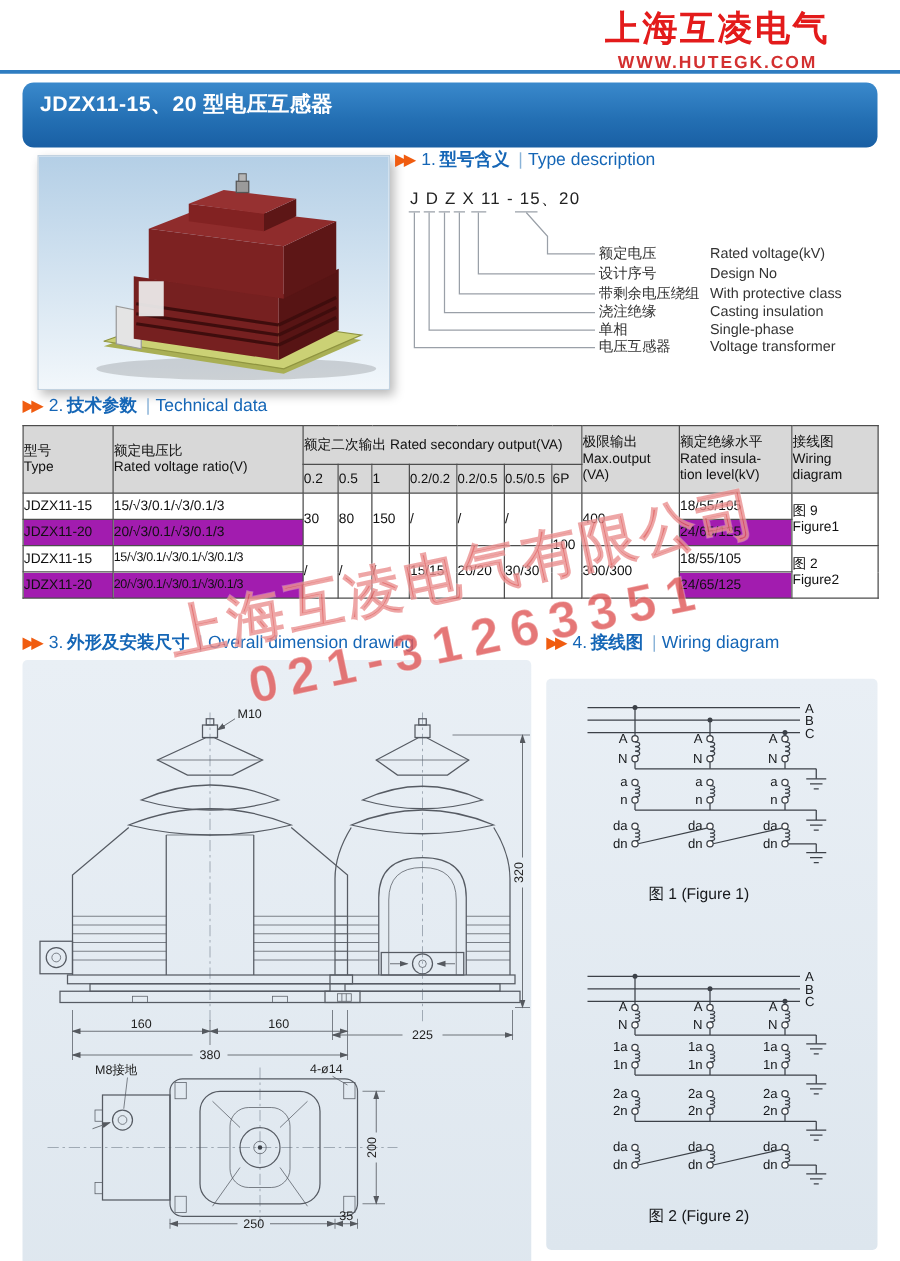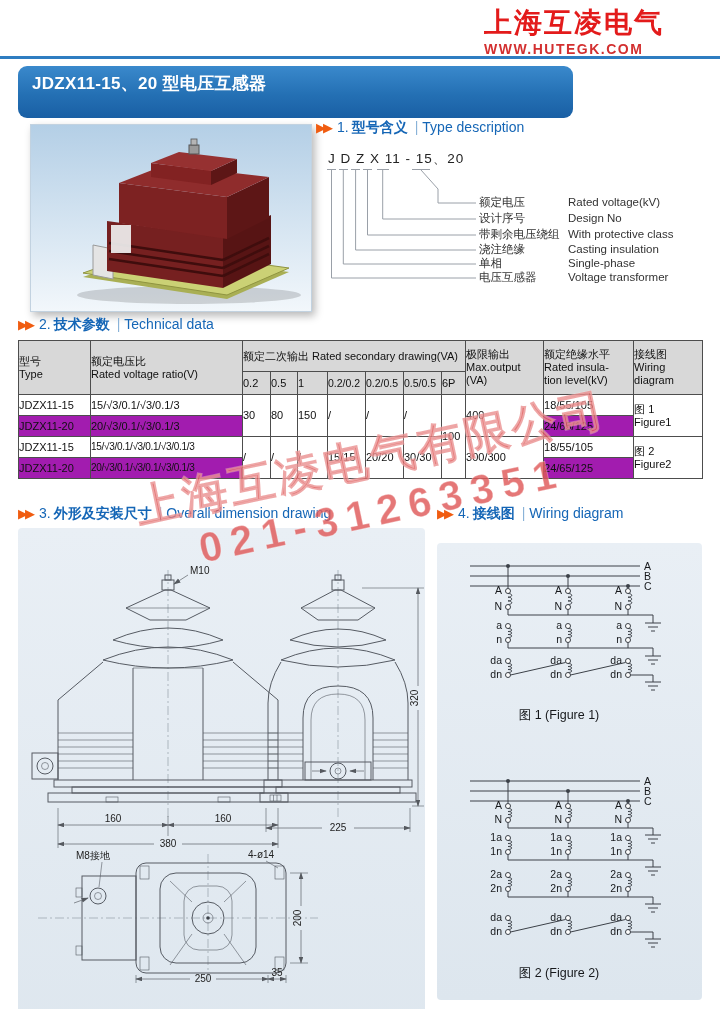--- a/index.html
+++ b/index.html
@@ -1,26 +1,26 @@
 <!DOCTYPE html>
 <html><head>
 <meta charset="utf-8">
 <style>
   html,body{margin:0;padding:0}
   body{width:720px;height:1009px;position:relative;background:#fff;
        font-family:"Liberation Sans","DejaVu Sans",sans-serif;overflow:hidden;color:#111}
 
   
-  #logo{position:absolute;top:8px;right:56px;text-align:left;line-height:1.1}
+  #logo{position:absolute;top:8px;right:56px;text-align:center;line-height:1.1}
   .logo-cn{color:#e31b1b;font-size:28px;font-weight:bold;letter-spacing:2px}
   .logo-url{color:#d33030;font-size:14px;font-weight:bold;letter-spacing:1.5px;margin-top:3px}
   #head-rule{position:absolute;top:56px;left:0;width:720px;height:3px;background:#2f7dc1}
 
   
-  #title-bar{position:absolute;left:18px;top:66px;width:555px;height:52px;border-radius:9px;
+  #title-bar{position:absolute;left:18px;top:66px;width:684px;height:52px;border-radius:9px;
     background:linear-gradient(180deg,#3a89cc 0%,#2470b4 55%,#195fa4 100%);
     color:#fff;padding:6px 0 0 14px;box-sizing:border-box}
   .tb1{font-size:17px;font-weight:bold;letter-spacing:.3px}
   .tb2{font-size:15px;margin-top:2px}
 
   
   #photo{position:absolute;left:30px;top:124px;width:280px;height:186px;
     border:1px solid #c2d2e0;box-shadow:3px 4px 8px rgba(0,0,0,.28)}
 
   
@@ -176,21 +176,21 @@
       <col style="width:38px">
     <col style="width:24px">
       <col style="width:78px">
       <col style="width:90px">
       <col style="width:69px">
   </colgroup>
   <tbody>
       <tr class="rh1">
     <td class="hd" rowspan="2"><span>型号</span><br><span>Type</span></td>
     <td class="hd" rowspan="2"><span>额定电压比</span><br><span>Rated voltage ratio(V)</span></td>
-    <td class="hd" colspan="7"><span>额定二次输出</span> <span>Rated secondary drawing(VA)</span></td>
+    <td class="hd" colspan="7"><span>额定二次输出</span> <span>Rated secondary output(VA)</span></td>
     <td class="hd" rowspan="2"><span>极限输出</span><br><span>Max.output</span><br><span>(VA)</span></td>
     <td class="hd" rowspan="2"><span>额定绝缘水平</span><br><span>Rated insula-</span><br><span>tion level(kV)</span></td>
     <td class="hd" rowspan="2"><span>接线图</span><br><span>Wiring</span><br><span>diagram</span></td>
   </tr>
   <tr class="rh2">
     <td class="hd">0.2</td>
     <td class="hd">0.5</td>
     <td class="hd">1</td>
     <td class="hd small">0.2/0.2</td>
     <td class="hd small">0.2/0.5</td>
@@ -202,21 +202,21 @@
     <td>15/√3/0.1/√3/0.1/3</td>
     <td rowspan="2">30</td>
     <td rowspan="2">80</td>
     <td rowspan="2">150</td>
     <td rowspan="2">/</td>
     <td rowspan="2">/</td>
     <td rowspan="2">/</td>
     <td rowspan="4">100</td>
     <td rowspan="2">400</td>
     <td>18/55/105</td>
-    <td rowspan="2"><span>图 1</span><br><span>Figure1</span></td>
+    <td rowspan="2"><span>图 9</span><br><span>Figure1</span></td>
   </tr>
   <tr class="rdata">
     <td class="shade">JDZX11-20</td>
     <td class="shade">20/√3/0.1/√3/0.1/3</td>
     <td class="shade">24/65/125</td>
   </tr>
   <tr class="rdata">
     <td>JDZX11-15</td>
     <td class="ratio-long">15/√3/0.1/√3/0.1/√3/0.1/3</td>
     <td rowspan="2">/</td>

